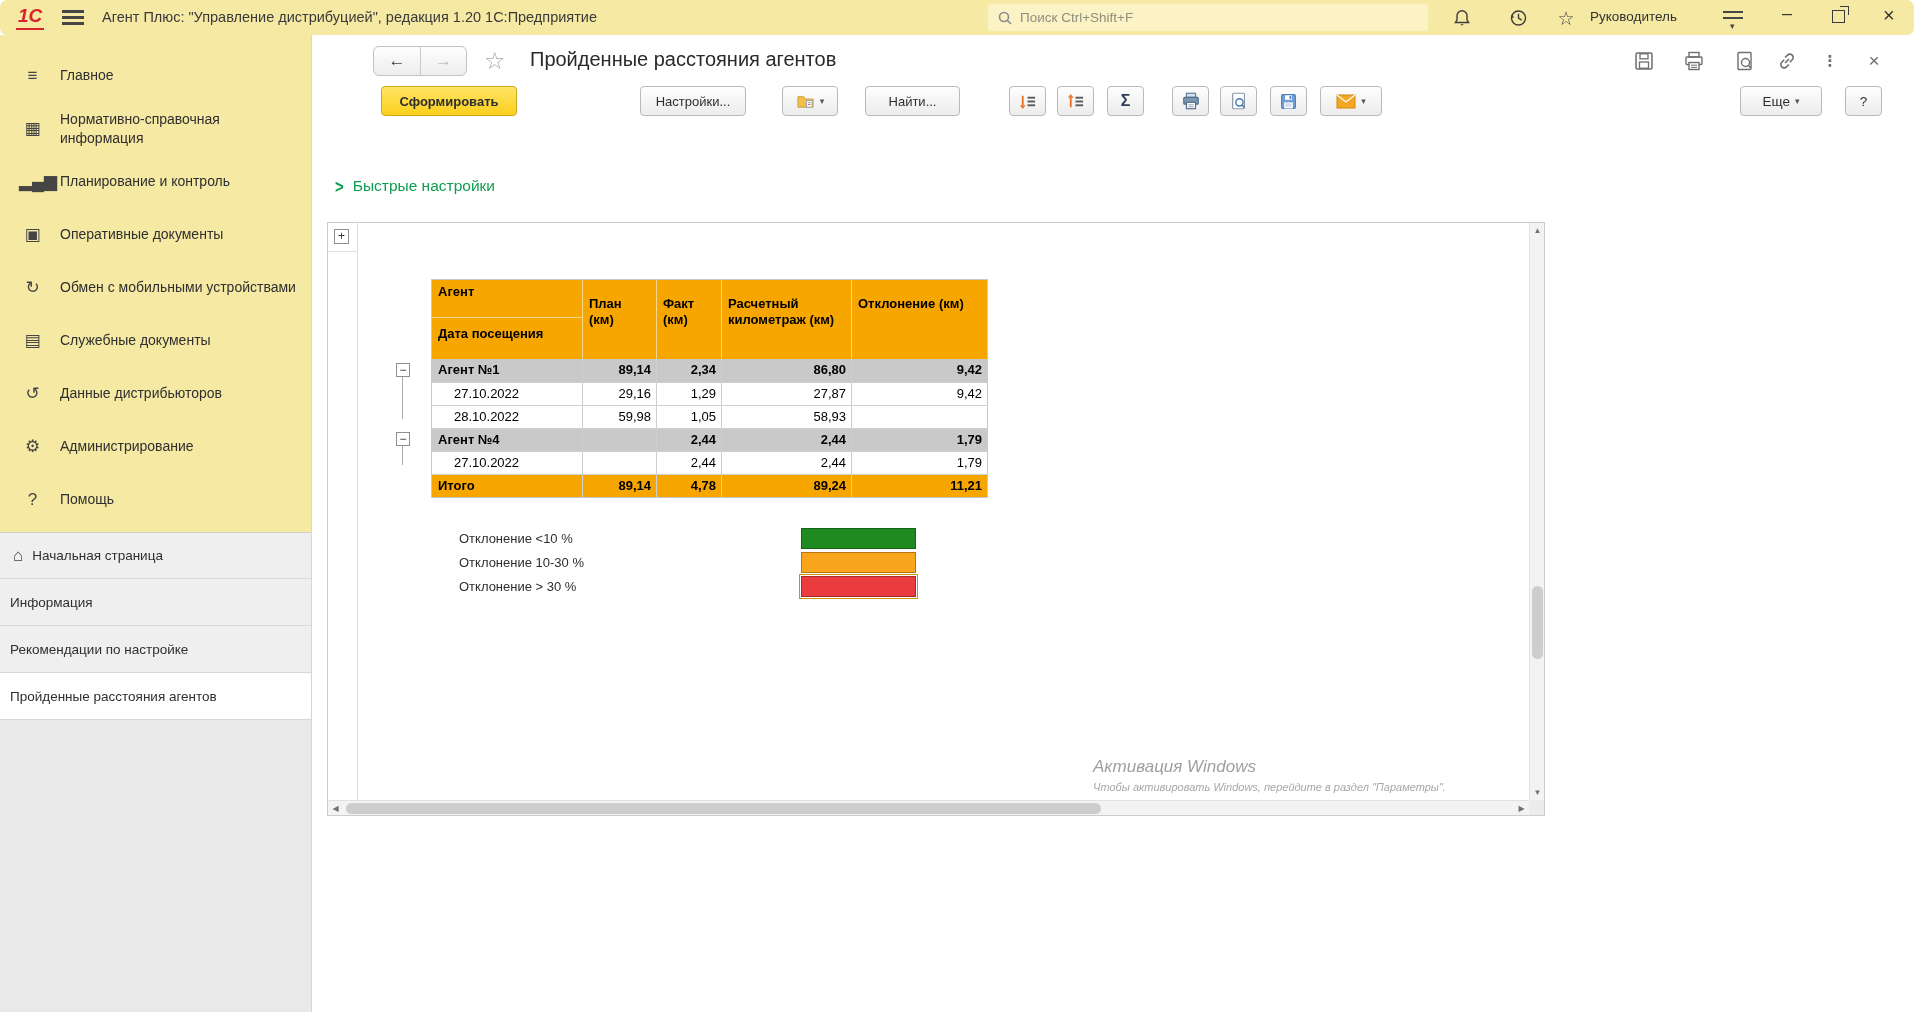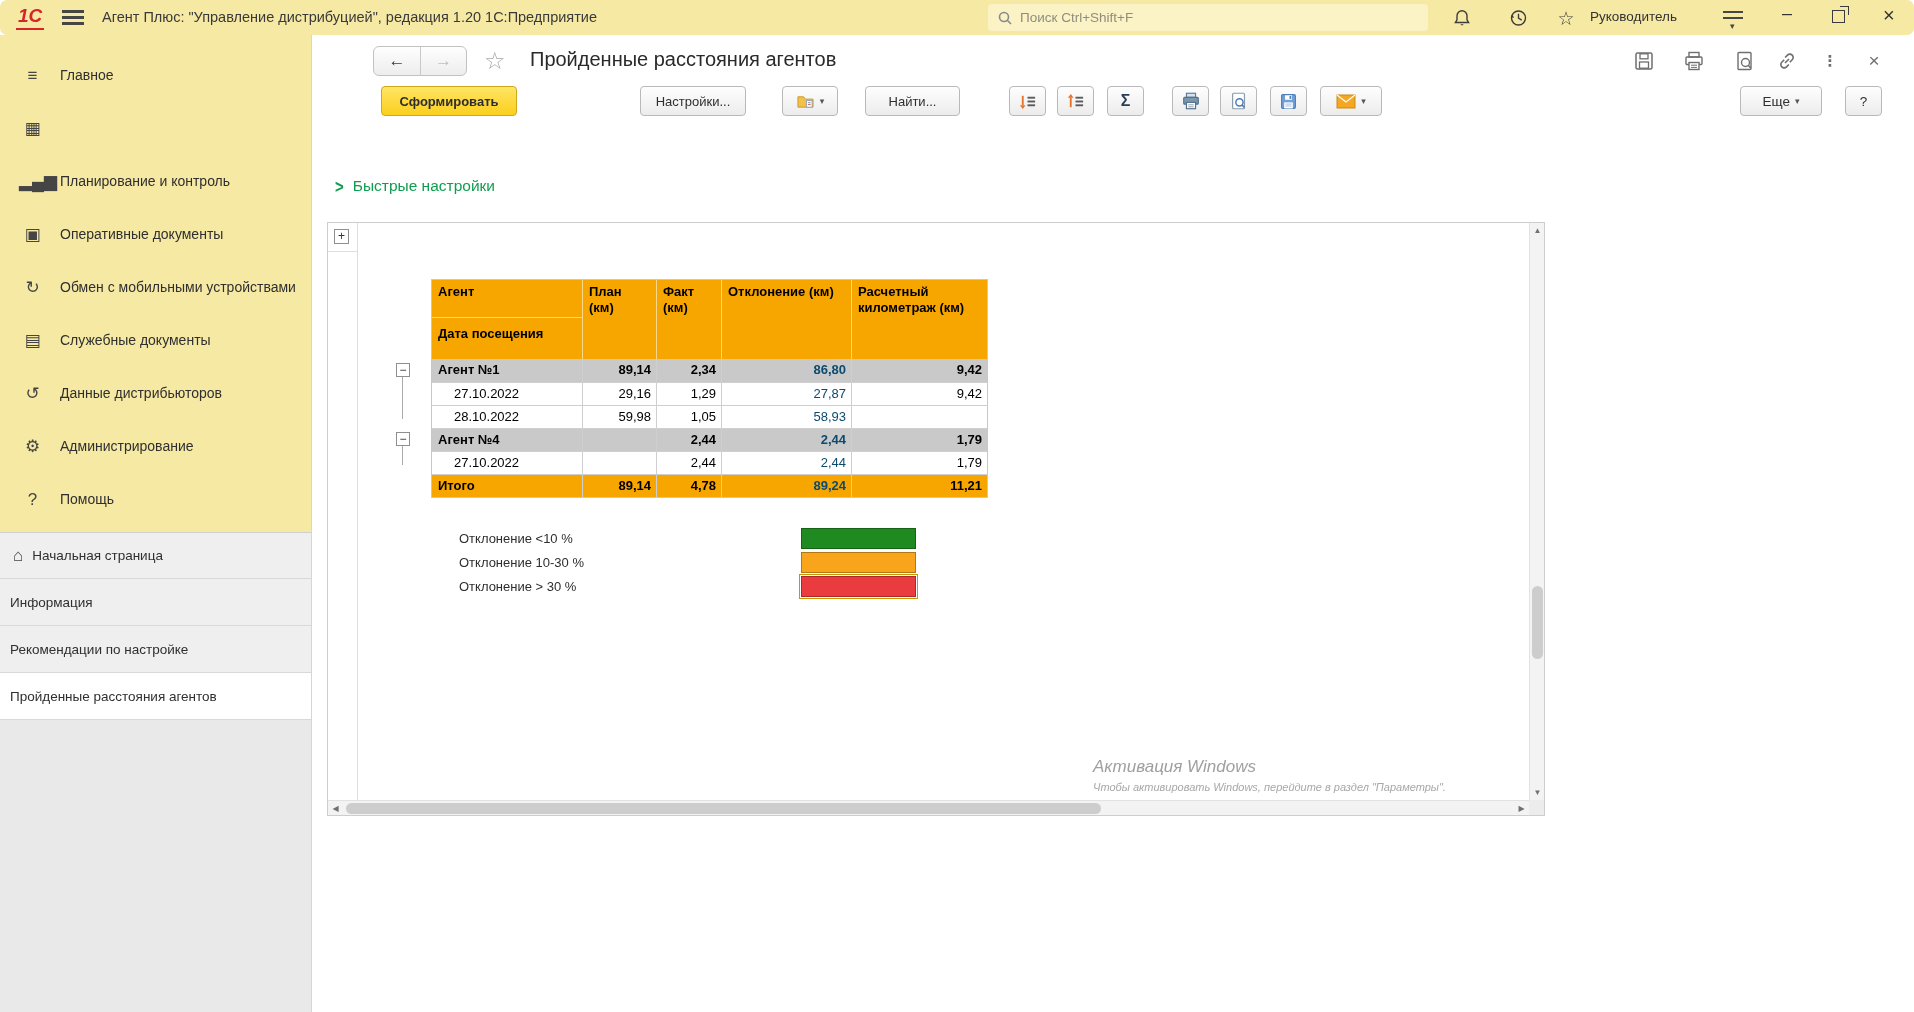--- a/index.html
+++ b/index.html
@@ -87,35 +87,35 @@
   .plusbox, .gbox { position:absolute; width:15px; height:15px; border:1px solid #8f8f8f;
     background:#fff; font-size:12px; line-height:13px; text-align:center; color:#333; cursor:pointer; }
   .plusbox { left:6px; top:6px; }
   .gutter-cut { position:absolute; left:0; top:28px; width:30px; border-bottom:1px solid #dedede; }
   .gbox { left:68px; width:14px; height:14px; }
   .gline { position:absolute; left:74px; width:1px; background:#aaaaaa; }
 
   .rt { position:absolute; left:103px; top:56px; width:557px; }
   .rt-head { display:grid; grid-template-columns:150px 74px 65px 130px 136px;
     background:#f7a600; border:1px solid #c8c8c8; border-bottom:none; height:80px; }
-  .hc { font-weight:bold; font-size:13px; color:#000; padding:4px 6px; line-height:16px;
+  .hc { font-weight:bold; font-size:13px; color:#000; padding:16px 6px; line-height:16px;
     border-left:1px solid rgba(255,255,255,.55); overflow:hidden; cursor:default; }
   .rt-head .hc:first-child { border-left:none; padding:0; }
   .hc-split { display:flex; flex-direction:column; }
   .hc-top, .hc-bot { flex:1; padding:4px 6px; font-weight:bold; }
   .hc-bot { border-top:1px solid rgba(255,255,255,.55); padding-top:8px; }
   .rt-body { border:1px solid #c8c8c8; border-top:none; }
   .trow { display:grid; grid-template-columns:150px 74px 65px 130px 136px; height:23px; }
   .tcell { font-size:13px; line-height:22px; border-left:1px solid #cfcfcf; border-top:1px solid #cfcfcf;
     overflow:hidden; white-space:nowrap; }
   .trow .tcell:first-child { border-left:none; }
   .trow:first-child .tcell { border-top:none; }
   .c-lbl { padding-left:6px; text-align:left; }
   .c-num { padding-right:5px; text-align:right; }
-  .c-dev { color:#0c4a6e; }
+  .c-dev { color:#000000; }
   .trow.group { background:#c9c9c9; font-weight:bold; }
   .trow.total { background:#f7a600; font-weight:bold; }
   .trow.detail .c-lbl { padding-left:22px; }
 
   .legend { position:absolute; left:0; top:304px; width:700px; }
   .lg-row { position:relative; height:24px; }
   .lg-lbl { position:absolute; left:131px; top:4px; font-size:13px; color:#2e2e2e; }
   .lg-box { position:absolute; left:473px; top:1px; width:115px; height:21px;
     border:1px solid rgba(0,0,0,.28); cursor:pointer; }
   .lg-box.sel { outline:1px solid #c79600; outline-offset:1px; }
@@ -182,20 +182,21 @@
 </div>
 
 <aside class="sidebar">
   <div class="side-sections">
       <div class="side-item">
         <span class="side-icn">≡</span>
         <span class="side-lbl">Главное</span>
       </div>
       <div class="side-item">
         <span class="side-icn">▦</span>
+        <span class="side-lbl">Нормативно-справочная информация</span>
       </div>
       <div class="side-item">
         <span class="side-icn">▂▄▆</span>
         <span class="side-lbl">Планирование и контроль</span>
       </div>
       <div class="side-item">
         <span class="side-icn">▣</span>
         <span class="side-lbl">Оперативные документы</span>
       </div>
       <div class="side-item">
@@ -369,22 +370,22 @@
     <div class="plusbox">+</div>
 
     <div class="rt">
       <div class="rt-head">
         <div class="hc hc-split">
           <div class="hc-top">Агент</div>
           <div class="hc-bot">Дата посещения</div>
         </div>
         <div class="hc">План (км)</div>
         <div class="hc">Факт (км)</div>
+        <div class="hc">Расчетный километраж (км)</div>
         <div class="hc">Отклонение (км)</div>
-        <div class="hc">Расчетный километраж (км)</div>
       </div>
       <div class="rt-body">
           <div class="trow group">
             <div class="tcell c-lbl">Агент №1</div>
             <div class="tcell c-num">89,14</div>
             <div class="tcell c-num">2,34</div>
             <div class="tcell c-num c-dev">86,80</div>
             <div class="tcell c-num">9,42</div>
           </div>
           <div class="trow detail">

